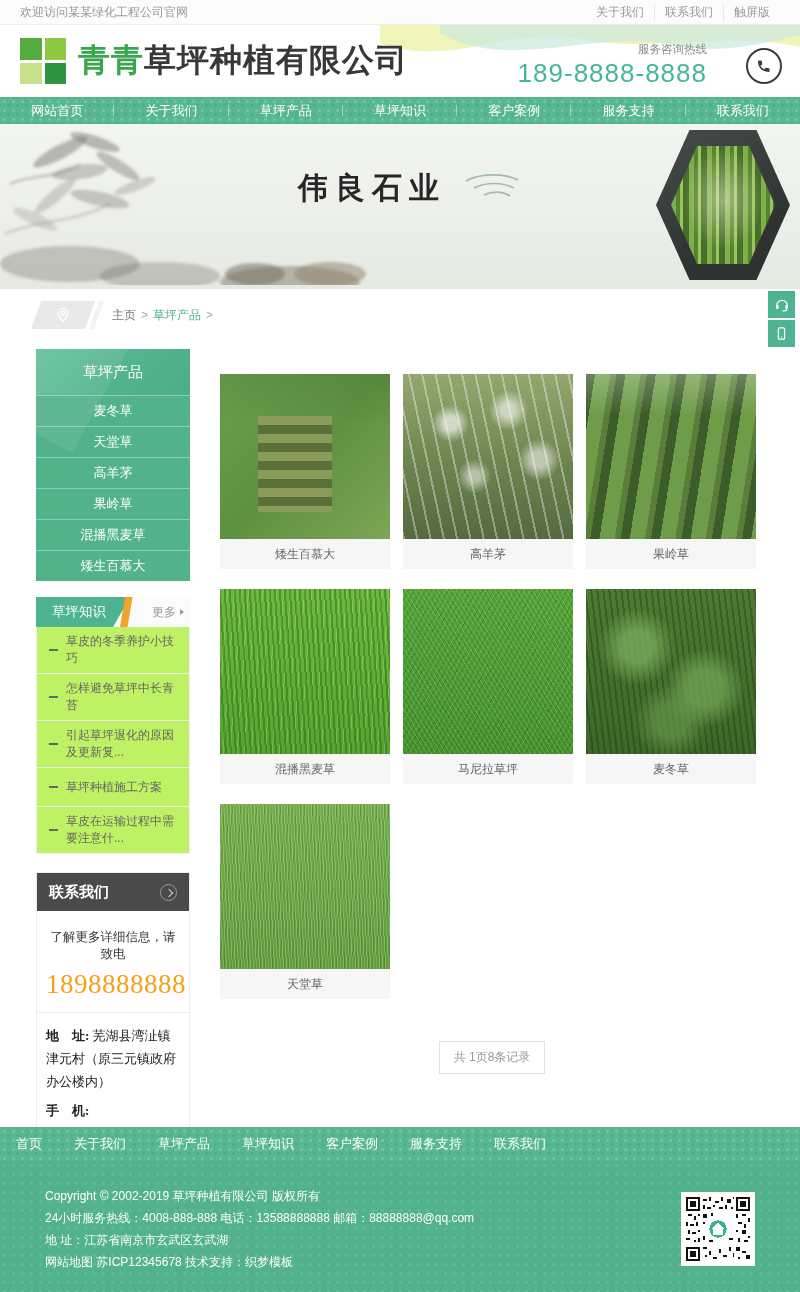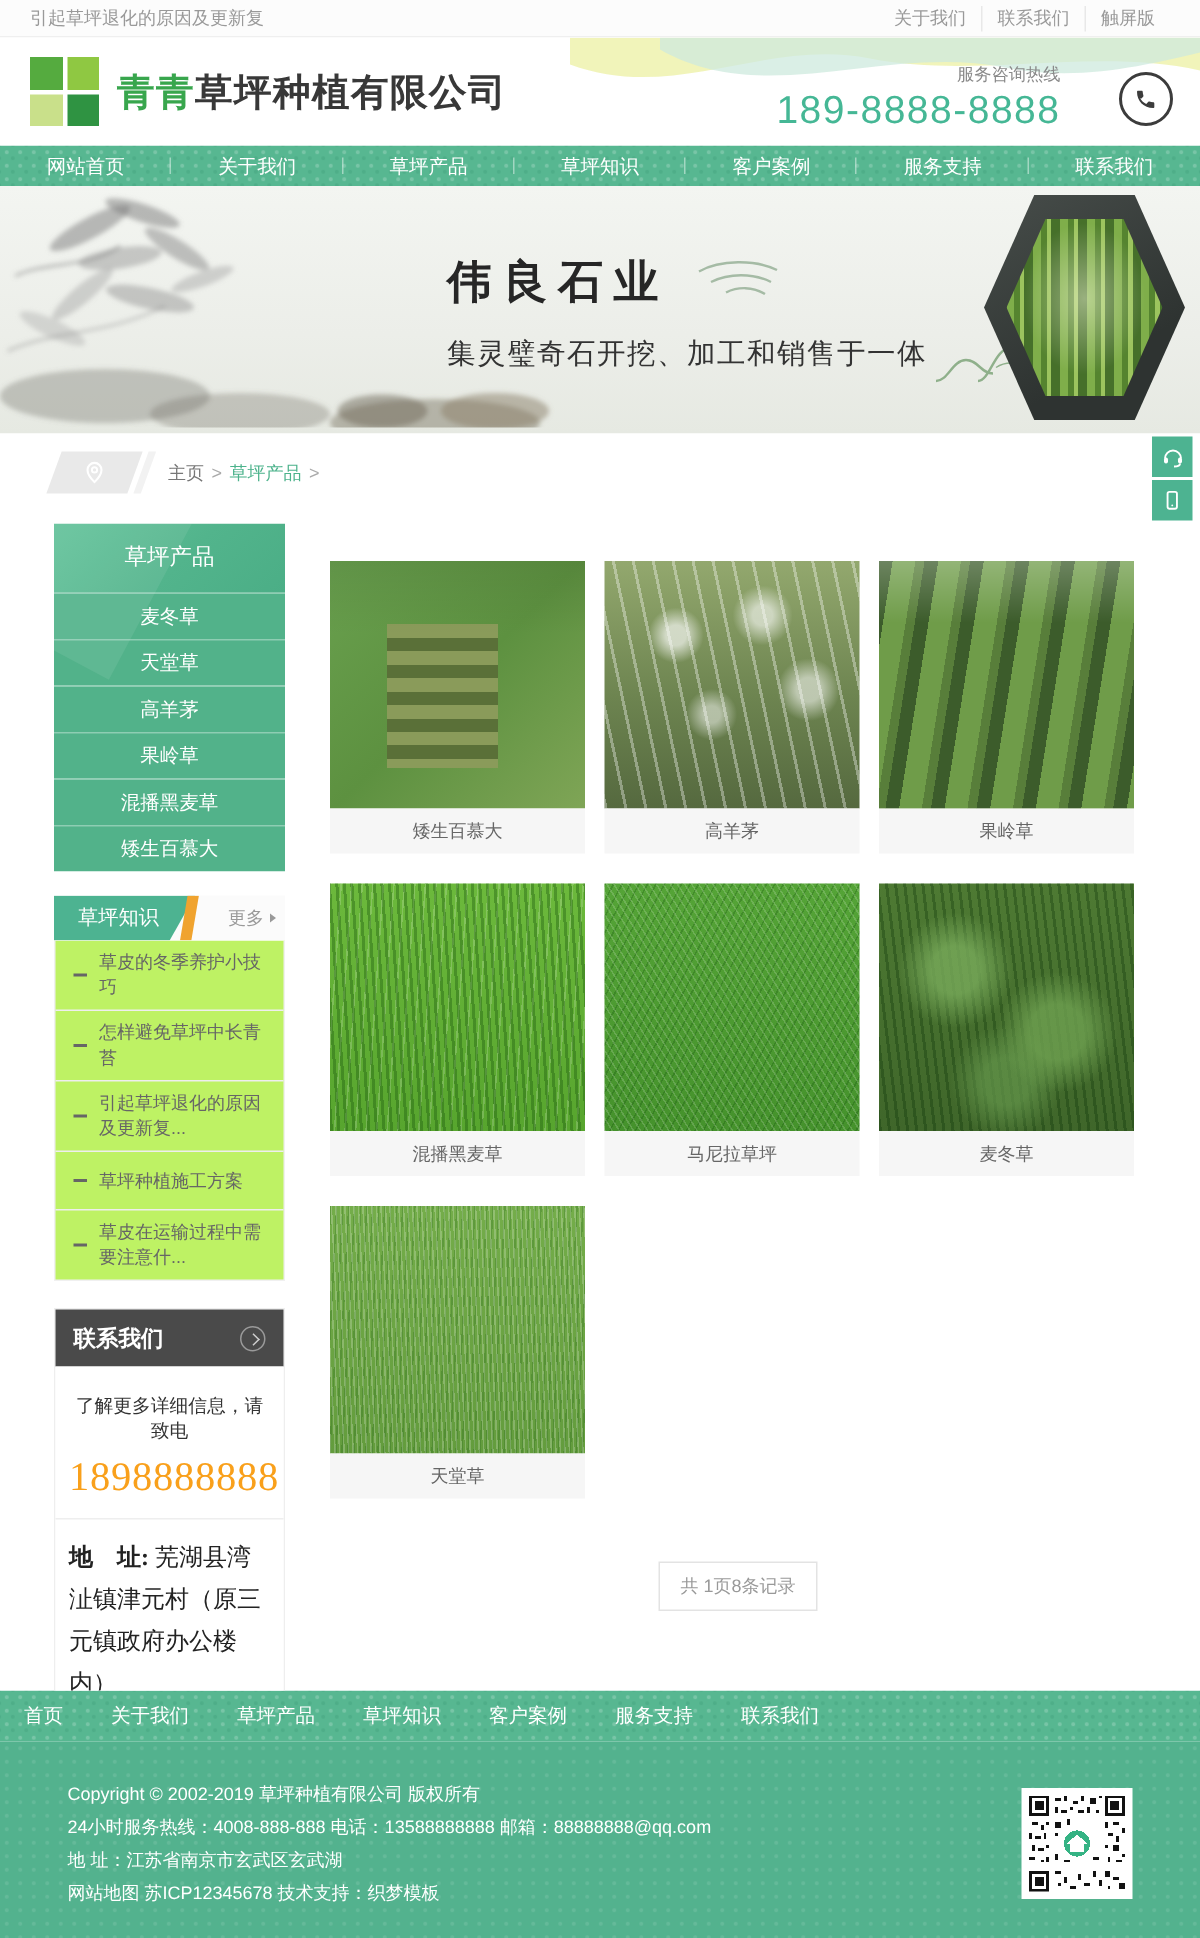--- a/index.html
+++ b/index.html
@@ -13,21 +13,21 @@
   .toplink { color:#999; text-decoration:none; padding:0 10px; border-left:1px solid #e8e8e8; cursor:pointer; }
   .toplink:first-child { border-left:none; }
 
   
   .header { height:72px; position:relative; background:#fff; overflow:hidden; }
   .waves { position:absolute; right:0; top:0; pointer-events:none; }
   .brand { position:absolute; left:20px; top:13px; display:flex; align-items:center; }
   .logo { width:46px; height:46px; display:grid; grid-template-columns:1fr 1fr; grid-template-rows:1fr 1fr; gap:3px; margin-right:12px; }
   .sq { display:block; }
   .sq1 { background:#55ab3f; } .sq2 { background:#8fc842; } .sq3 { background:#c9e08a; } .sq4 { background:#2f9342; }
-  .brand-title { font-size:25px; font-weight:bold; color:#383838; letter-spacing:1px; }
+  .brand-title { font-size:32px; font-weight:bold; color:#383838; letter-spacing:1px; }
   .brand-title .g { color:#38a64d; }
   .tagline { margin-top:5px; font-family:"Liberation Serif", serif; font-style:italic; font-weight:bold; font-size:12.5px; color:#4a4a4a; letter-spacing:1.5px; }
   .hotline { position:absolute; right:18px; bottom:8px; display:flex; align-items:center;gap:31px; }
   .hotline-label { font-size:11.5px; color:#8a8a8a; text-align:right; }
   .hotline-number { font-size:26px; color:#45b795; letter-spacing:1px; margin-top:1px; }
   .phone-circle { width:36px; height:36px; border:2px solid #3c3c3c; border-radius:50%; display:flex; align-items:center; justify-content:center; margin-left:8px; background:#fff; }
 
   
   .dotbg { background-color:#57b791;
     background-image:radial-gradient(rgba(255,255,255,.20) 1px, transparent 1.6px), radial-gradient(rgba(0,90,60,.10) 1px, transparent 1.6px);
@@ -93,21 +93,21 @@
 
   
   .side-contact { margin-top:18px; border:1px solid #eee; }
   .contact-head { height:38px; background:#4a4a4a; color:#fff; display:flex; align-items:center; justify-content:space-between; padding:0 12px; font-size:15px; font-weight:bold; }
   .circle-arrow { width:17px; height:17px; border:1px solid #9a9a9a; border-radius:50%; position:relative; cursor:pointer; }
   .circle-arrow::after { content:""; position:absolute; left:5px; top:5px; width:5px; height:5px; border-top:1px solid #cfcfcf; border-right:1px solid #cfcfcf; transform:rotate(45deg); }
   .contact-body { padding:12px 9px 8px; background:#fff; }
   .c-intro { text-align:center; font-size:12.5px; color:#333; margin-top:6px; }
   .c-phone { text-align:center; font-family:"Liberation Serif", serif; font-size:27px; color:#f9a01b; margin:6px 0 12px; letter-spacing:.5px; }
   .c-divider { border-top:1px solid #eee; margin:0 -9px 12px; }
-  .c-line { font-family:"Liberation Serif", serif; font-size:16px; color:#222; line-height:1.75; margin-bottom:7px; }
+  .c-line { font-family:"Liberation Serif", serif; font-size:13px; color:#222; line-height:1.75; margin-bottom:7px; }
   .c-line b { font-weight:bold; }
 
   
   .products { flex:1; }
   .grid { display:grid; grid-template-columns:repeat(3,170px); gap:20px 13px; margin-top:25px; }
   .card { display:block; text-decoration:none; cursor:pointer; }
   .pimg { height:165px; }
   .pname { height:30px; line-height:30px; text-align:center; background:#f6f6f6; color:#666; font-size:12px; }
 
   .img1 { background:
@@ -164,21 +164,21 @@
   .f-lines { flex:1; color:#fff; font-size:12px; line-height:22px; }
   .f-qr { width:74px; height:74px; background:#fff; padding:5px; flex:0 0 74px; margin-left:18px; }
   .f-qr svg { display:block; width:64px; height:64px; }
 </style>
 </head>
 <body>
 
 <div class="page">
 
   <div class="topbar">
-    <div>引起草坪退化的原因及更新复</div>
+    <div>欢迎访问某某绿化工程公司官网</div>
     <div class="toplinks">
       <a class="toplink">关于我们</a>
       <a class="toplink">联系我们</a>
       <a class="toplink">触屏版</a>
     </div>
   </div>
 
   <header class="header">
     <svg class="waves" width="420" height="62" viewBox="0 0 420 62">
       <path d="M0 18 C70 44 130 0 200 14 C270 28 350 6 420 22 L420 0 L0 0 Z" fill="#eef2ae" opacity="0.85"></path>
@@ -243,28 +243,20 @@
         <ellipse cx="255" cy="150" rx="30" ry="11" fill="#6e675a" opacity=".5"></ellipse>
       </g>
     </svg>
     <div class="banner-text">
       <div class="banner-title-row">
         <span class="banner-title">伟良石业</span>
         <svg class="cloud" width="64" height="30" viewBox="0 0 64 30" fill="none" stroke="#a5bba5" stroke-width="1.6">
           <path d="M6 9 C20 1 44 1 58 8"></path>
           <path d="M14 16 C26 10 42 10 54 16"></path>
           <path d="M24 23 C32 19 42 19 50 24"></path>
-        </svg>
-      </div>
-      <div class="banner-sub-row">
-        <span class="banner-subtitle">集灵璧奇石开挖、加工和销售于一体</span>
-        <svg class="mountain" width="72" height="30" viewBox="0 0 72 30" fill="none" stroke="#8fb08b" stroke-width="1.6">
-          <path d="M2 27 C10 27 13 13 22 13 C30 13 32 22 40 22"></path>
-          <path d="M30 27 C38 27 41 5 52 5 C63 5 64 24 70 24"></path>
-          <path d="M42 18 C48 14 56 14 62 18" stroke-width="1"></path>
         </svg>
       </div>
     </div>
     <div class="hex">
       <div class="hex-inner"></div>
     </div>
   </div>
 
   <main class="main">
     <div class="crumb-row">

